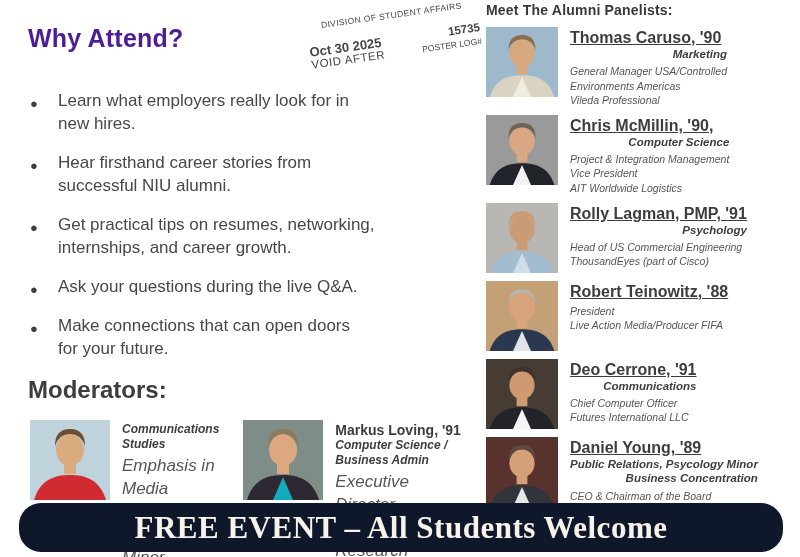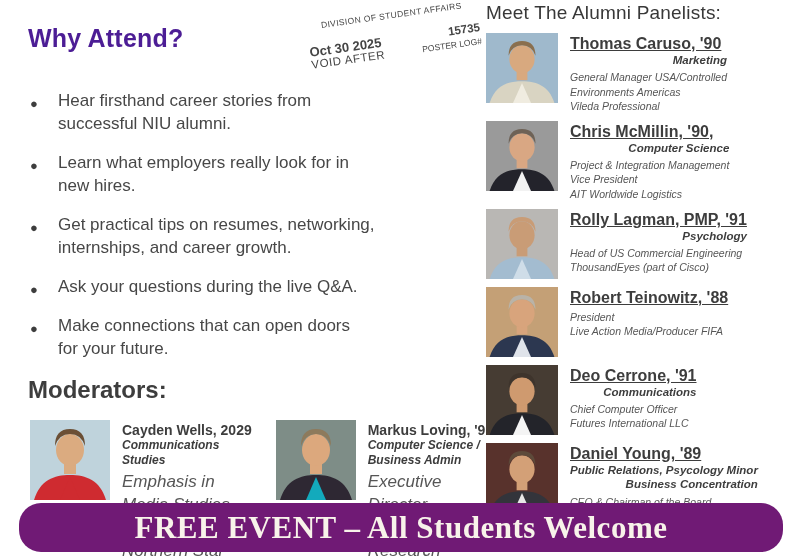--- a/index.html
+++ b/index.html
@@ -28,21 +28,21 @@
     transform:rotate(-8deg);color:#454545;
   }
   .stamp-division{font-size:8.5px;letter-spacing:.4px;text-align:center;white-space:nowrap;}
   .stamp-row{display:flex;justify-content:space-between;margin-top:13px;padding:0 2px;}
   .stamp-date{font-size:13px;font-weight:bold;white-space:nowrap;}
   .stamp-void{font-size:11.5px;letter-spacing:.6px;margin-top:-1px;white-space:nowrap;}
   .stamp-num{font-size:11.5px;font-weight:bold;text-align:right;white-space:nowrap;}
   .stamp-log{font-size:8.5px;margin-top:3px;white-space:nowrap;}
   
   .right{position:absolute;left:486px;top:2px;width:310px;}
-  .panel-title{font-size:19px;font-weight:normal;color:#383838;margin:0 0 9px 0;letter-spacing:.2px;}
+  .panel-title{font-size:14px;font-weight:bold;color:#383838;margin:0 0 9px 0;letter-spacing:.2px;}
   
   .person{display:flex;gap:12px;margin-bottom:8px;}
   .avatar{flex:none;display:block;background:#ccc;overflow:hidden;}
   .panelists .avatar{width:72px;height:70px;}
   .mod-row .avatar{width:80px;height:80px;}
   .avatar svg{display:block;width:100%;height:100%;}
   .ptext{padding-top:2px;}
   .pname{font-weight:bold;color:#3d3d3d;white-space:nowrap;}
   .pdegree{font-weight:bold;font-style:italic;color:#3d3d3d;white-space:pre-line;}
   .plines{color:#565656;margin-top:3px;font-style:italic;}
@@ -63,45 +63,44 @@
   }
 </style>
 </head>
 <body>
 
 <div class="page">
 
   <section class="left">
     <h1 class="why-title">Why Attend?</h1>
     <ul class="bullets" id="bullet-list">
+        <li>Learn what employers really look for in
+new hires.</li>
         <li>Hear firsthand career stories from
 successful NIU alumni.</li>
-        <li>Learn what employers really look for in
-new hires.</li>
         <li>Get practical tips on resumes, networking,
 internships, and career growth.</li>
         <li>Ask your questions during the live Q&amp;A.</li>
         <li>Make connections that can open doors
 for your future.</li>
       </ul>
     <h2 class="mods-title">Moderators:</h2>
     <div class="mod-row" id="moderator-list">
   <div class="person" style="--bg: #bfd3dc; --hair: #6b4f35; --skin: #dbab80; --jacket: #cf2b30; --shirt: #cf2b30;">
     <span class="avatar">
       <svg viewBox="0 0 80 80" preserveAspectRatio="none">
         <rect x="0" y="0" width="80" height="80" fill="var(--bg)"></rect>
         <rect x="34" y="40" width="12" height="14" fill="var(--skin)"></rect>
         <path d="M4,80 C10,60 24,55 40,55 C56,55 70,60 76,80 Z" fill="var(--jacket)"></path>
         <path d="M30,80 L40,57 L50,80 Z" fill="var(--shirt)"></path>
         <ellipse cx="40" cy="30" rx="14" ry="16" fill="var(--skin)"></ellipse>
         <path d="M25,26 Q25,9 40,9 Q55,9 55,26 Q51,14 40,14 Q29,14 25,26 Z" fill="var(--hair)"></path>
       </svg>
     </span>
     <div class="ptext">
-      <div class="pname">Cayden Wells, 2029</div>
       <div class="pdegree">Communications Studies</div>
       <div class="plines">
               <div>Emphasis in Media Studies</div>
               <div>Journalism Minor</div>
               <div>Northern Star Journalist</div>
             </div>
     </div>
   </div>
 
   <div class="person" style="--bg: #7e8d87; --hair: #8d7a5c; --skin: #dca87d; --jacket: #2e2833; --shirt: #13aabc;">
@@ -268,17 +267,17 @@
 Business Concentration</div>
       <div class="plines">
               <div>CEO &amp; Chairman of the Board</div>
               <div>United Laboratories Inc</div>
             </div>
     </div>
   </div>
 </div>
   </section>
 
-  <div class="banner" style="background: #701a75; border-radius: 22px;">
+  <div class="banner" style="background: #0f172a; border-radius: 22px;">
     <span style="color: rgb(248, 243, 234);">FREE EVENT – All Students Welcome</span>
   </div>
 
 </div>
 
 </body></html>

